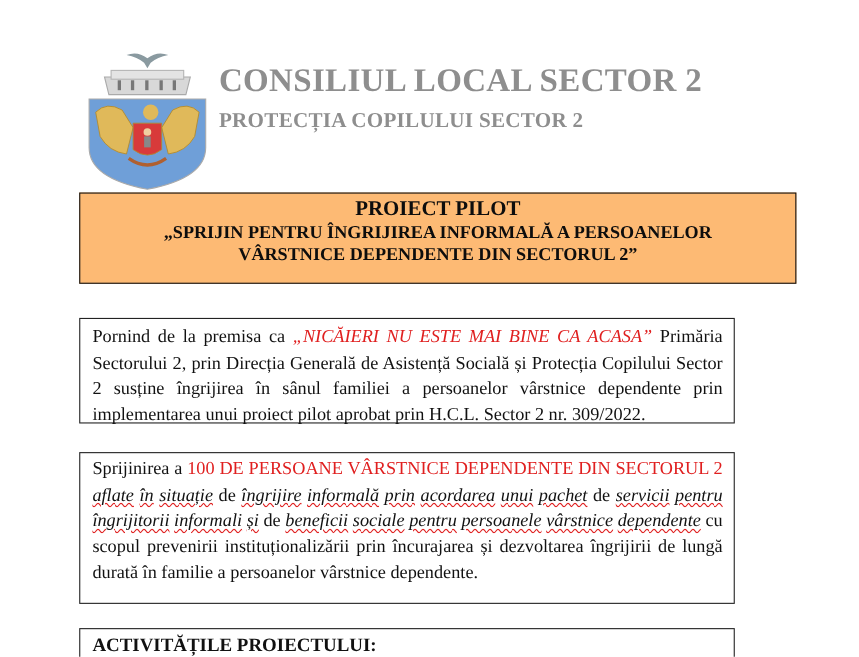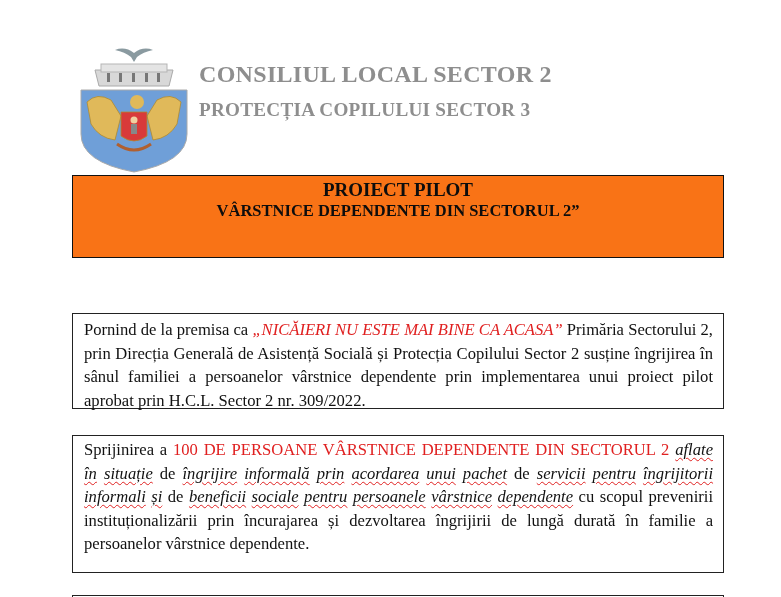--- a/index.html
+++ b/index.html
@@ -9,42 +9,42 @@
       font-family: "Liberation Serif", "DejaVu Serif", serif;
       color: #111111;
       position: relative;
     }
     .coat {
       position: absolute; left: 77px; top: 44px; width: 114px; height: 130px;
     }
     .org-title {
       position: absolute; left: 199px; top: 57px;
       font-family: "Liberation Serif", serif;
-      font-weight: bold; font-size: 24px; letter-spacing: 0.3px;
+      font-weight: bold; font-size: 30px; letter-spacing: 0.3px;
       color: #8e8e8e; white-space: nowrap; line-height: 34px;
     }
     .org-sub {
       position: absolute; left: 199px; top: 100px;
       font-family: "Liberation Serif", serif;
       font-weight: bold; font-size: 19.2px; letter-spacing: 0.25px;
       color: #8e8e8e; line-height: 20px; white-space: nowrap;
     }
     .title-box {
       position: absolute; left: 72px; top: 175px; width: 652px; height: 83px;
-      background: #f97316; border: 1.5px solid #111;
+      background: #fdba74; border: 1.5px solid #111;
       box-sizing: border-box; text-align: center;
       font-weight: bold; color: #0d0d0d;
     }
     .title-box .t1 { font-size: 19px; line-height: 22px; margin-top: 3px; }
     .title-box .t2 { font-size: 16.5px; line-height: 20px; }
     .box {
-      position: absolute; left: 72px; width: 652px;
+      position: absolute; left: 72px; width: 596px;
       border: 1.2px solid #222; box-sizing: border-box;
       padding: 4px 10px 3px 11px;
-      font-size: 16.6px; line-height: 23.6px; text-align: justify; margin-top: 24px;
+      font-size: 16.6px; line-height: 23.6px; text-align: justify;
     }
     .intro { top: 289px; height: 96px; }
     .obj { top: 411px; height: 138px; padding-top: 2px; }
     .act { top: 571px; height: 40px; padding-top: 3px; }
     .red { color: #e02020; }
     .ital { font-style: italic; }
     .heading { font-weight: bold; font-size: 17.2px; }
     .sq { text-decoration: underline wavy #e02020; text-decoration-thickness: 1px; text-underline-offset: 2px; font-style: italic; }
   </style>
 </head>
@@ -68,25 +68,26 @@
     <circle cx="60" cy="58" r="7" fill="#e0b95a"></circle>
     <path d="M44 68 L70 68 L70 92 Q57 102 44 92 Z" fill="#d83a3a" stroke="#b08a30" stroke-width="0.8"></path>
     <circle cx="57" cy="76" r="3.5" fill="#f0d0a0"></circle>
     <rect x="54" y="80" width="6" height="10" fill="#888"></rect>
     <path d="M40 100 Q57 112 74 100" stroke="#b06030" stroke-width="3" fill="none"></path>
   </svg>
 </div>
 
 <div class="org-title">CONSILIUL LOCAL SECTOR 2</div>
 <div class="org-sub">
-  <div>PROTECȚIA COPILULUI SECTOR 3</div>
+  <div>PROTECȚIA COPILULUI SECTOR 2</div>
 </div>
 
 <div class="title-box">
   <div class="t1">PROIECT PILOT</div>
+  <div class="t2">„SPRIJIN PENTRU ÎNGRIJIREA INFORMALĂ A PERSOANELOR</div>
   <div class="t2">VÂRSTNICE DEPENDENTE DIN SECTORUL 2”</div>
 </div>
 
 <div class="box intro">
   <span>Pornind de la premisa ca </span><span class="red ital">„NICĂIERI NU ESTE MAI BINE CA ACASA”</span><span> Primăria Sectorului 2, prin Direcția Generală de Asistență Socială și Protecția Copilului Sector 2 susține îngrijirea în sânul familiei a persoanelor vârstnice dependente prin implementarea unui proiect pilot aprobat prin H.C.L. Sector 2 nr. 309/2022.</span>
 </div>
 
 <div class="box obj">
   <span>Sprijinirea a </span><span class="red">100 DE PERSOANE VÂRSTNICE DEPENDENTE DIN SECTORUL 2</span>
   <span class="sq">aflate</span> <span class="sq">în</span> <span class="sq">situație</span><span> de </span><span class="sq">îngrijire</span> <span class="sq">informală</span> <span class="sq">prin</span> <span class="sq">acordarea</span> <span class="sq">unui</span> <span class="sq">pachet</span><span> de </span><span class="sq">servicii</span> <span class="sq">pentru</span> <span class="sq">îngrijitorii</span> <span class="sq">informali</span> <span class="sq">și</span><span> de </span><span class="sq">beneficii</span> <span class="sq">sociale</span> <span class="sq">pentru</span> <span class="sq">persoanele</span> <span class="sq">vârstnice</span> <span class="sq">dependente</span><span> cu scopul prevenirii instituționalizării prin încurajarea și dezvoltarea îngrijirii de lungă durată în familie a persoanelor vârstnice dependente.</span>

